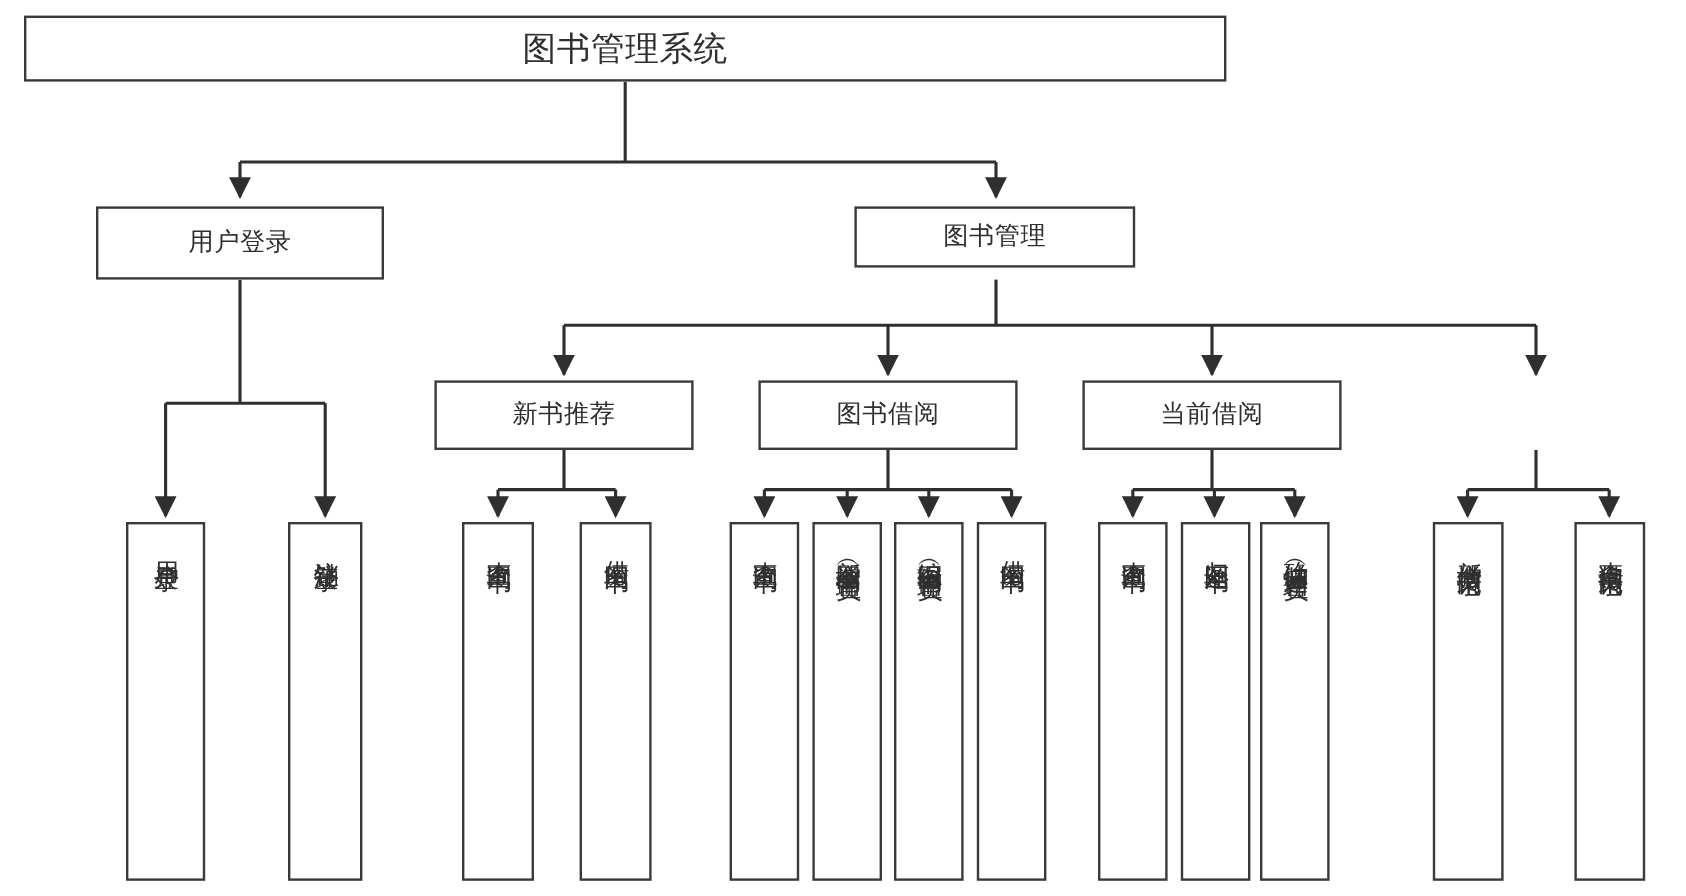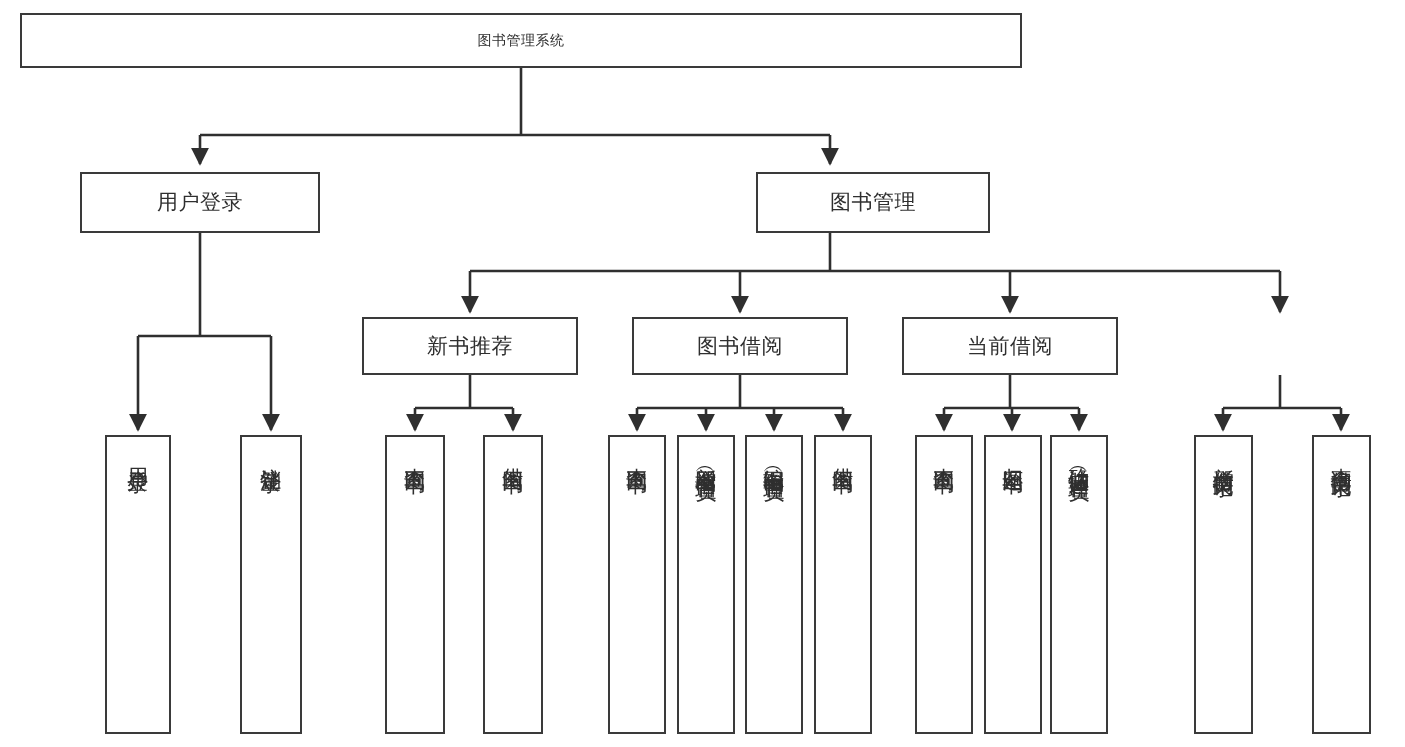--- a/index.html
+++ b/index.html
@@ -41,21 +41,21 @@
   .node-label {
     color: #2f2f2f;
     font-size: 21px;
     line-height: 1.18;
     letter-spacing: 0.5px;
     white-space: nowrap;
     text-align: center;
   }
   
   .node.root .node-label {
-    font-size: 14px;
+    font-size: 28px;
   }
   
   .node.leaf {
     align-items: flex-start;
     justify-content: center;
     padding-top: 14px;
   }
   .node.leaf .node-label {
     writing-mode: vertical-rl;
     text-orientation: upright;
@@ -134,21 +134,21 @@
   </svg>
 
   <div class="node root" style="left:20px; top:13px; width:1002px; height:55px;">
     <span class="node-label">图书管理系统</span>
   </div>
 
   <div class="node" style="left:80px; top:172px; width:240px; height:61px;">
     <span class="node-label">用户登录</span>
   </div>
 
-  <div class="node" style="left:712px; top:172px; width:234px; height:61px;margin-left:44px;">
+  <div class="node" style="left:712px; top:172px; width:234px; height:51px;">
     <span class="node-label">图书管理</span>
   </div>
 
   <div class="node" style="left:362px; top:317px; width:216px; height:58px;">
     <span class="node-label">新书推荐</span>
   </div>
 
   <div class="node" style="left:902px; top:317px; width:216px; height:58px;">
     <span class="node-label">当前借阅</span>
   </div>

